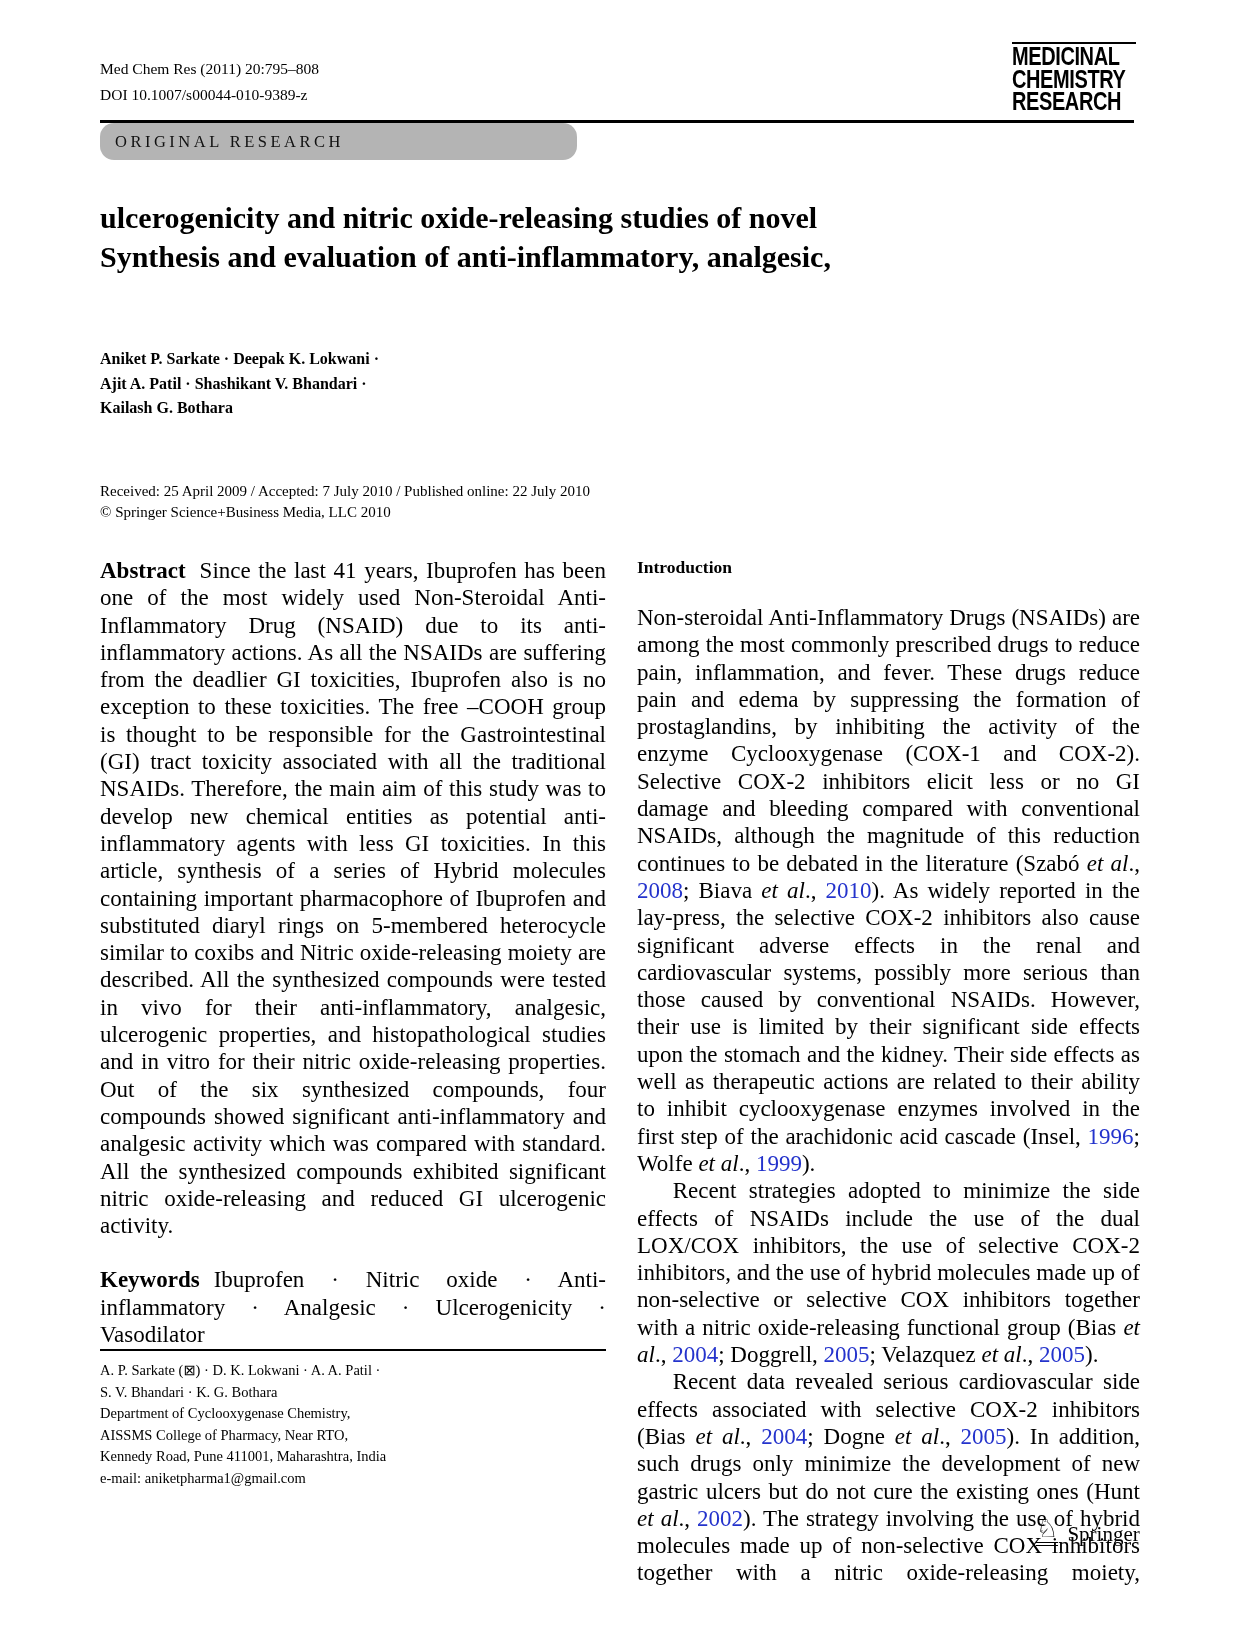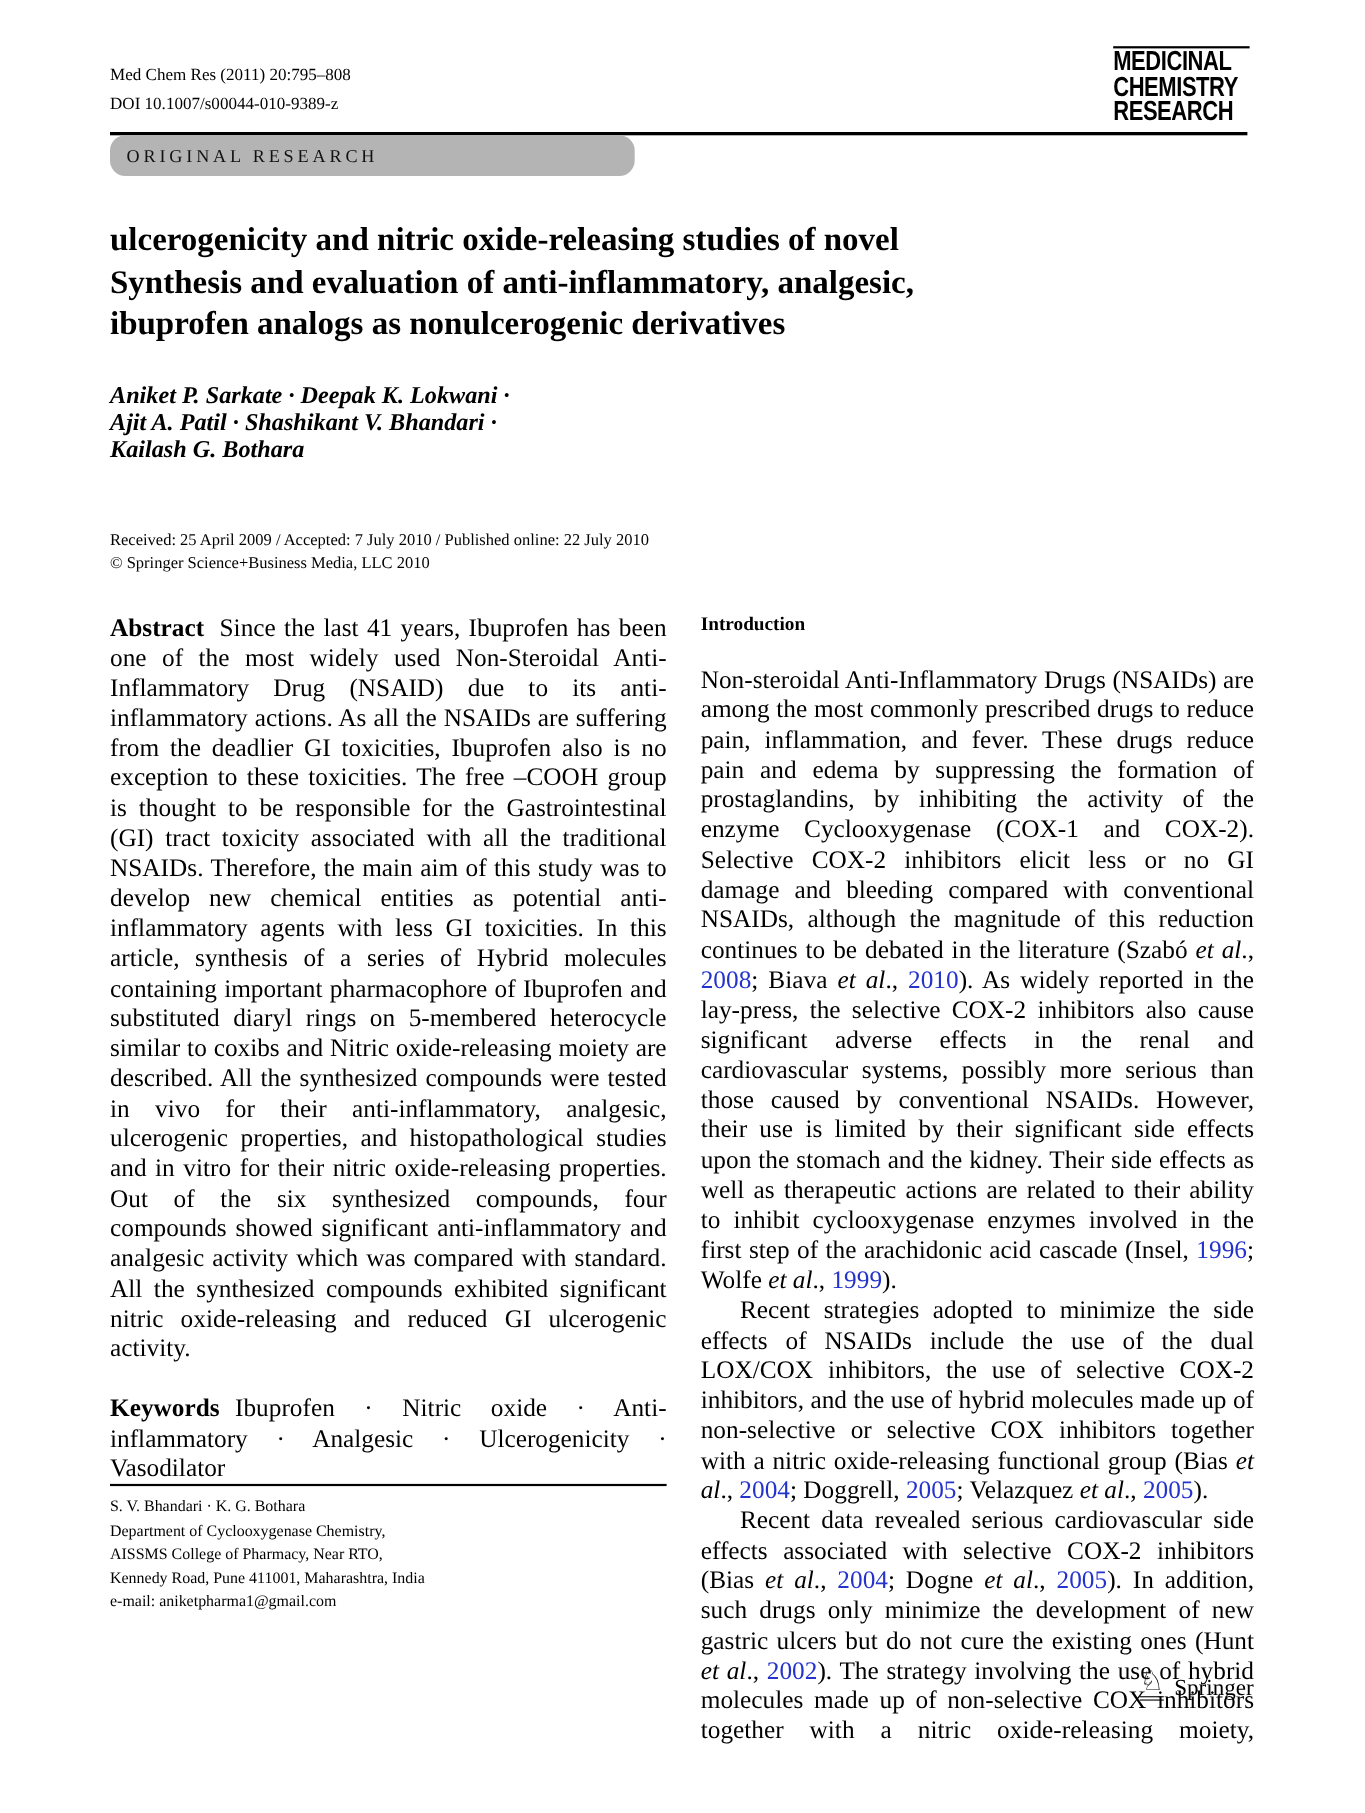--- a/index.html
+++ b/index.html
@@ -22,21 +22,21 @@
     transform-origin:0 50%;white-space:nowrap;
   }
   .top-rule{top:120px;left:100px;width:1034px;height:3px;background:#000;}
   .banner{
     top:123px;left:100px;width:477px;height:37px;background:var(--banner-gray);
     line-height:37px;padding-left:15px;box-sizing:border-box;
     font-size:16.5px;letter-spacing:3.5px;color:#111;border-radius:14px;
   }
   
   .title{top:199px;left:100px;width:940px;font-size:30px;line-height:38.5px;font-weight:bold;}
-  .authors{top:347px;left:100px;width:600px;font-size:22px;line-height:24.5px;font-weight:bold;font-style:italic;}
+  .authors{top:347px;left:100px;width:600px;font-size:16px;line-height:24.5px;font-weight:bold;}
   .dates{top:481px;left:100px;width:800px;font-size:15px;line-height:21px;}
   
   .col-left{top:557px;left:100px;width:506px;}
   .col-right{top:557px;left:637px;width:503px;}
   .body-par{
     font-size:23px;line-height:27.3px;text-align:justify;margin:0;
   }
   .par-label{font-weight:bold;margin-right:14px;}
   .kw{margin-top:27px;}
   .intro-head{font-size:17.5px;font-weight:bold;}
@@ -73,21 +73,20 @@
     <div class="logo-line">CHEMISTRY</div>
     <div class="logo-line">RESEARCH</div>
   </div>
 
   <div class="abs top-rule"></div>
   <div class="abs banner">ORIGINAL RESEARCH</div>
 
   <h1 class="abs title" style="margin:0;">
     <div>ulcerogenicity and nitric oxide-releasing studies of novel</div>
     <div>Synthesis and evaluation of anti-inflammatory, analgesic,</div>
-    <div>ibuprofen analogs as nonulcerogenic derivatives</div>
   </h1>
 
   <div class="abs authors">
     <div>Aniket P. Sarkate · Deepak K. Lokwani ·</div>
     <div>Ajit A. Patil · Shashikant V. Bhandari ·</div>
     <div>Kailash G. Bothara</div>
   </div>
 
   <div class="abs dates">
     <div>Received: 25 April 2009 / Accepted: 7 July 2010 / Published online: 22 July 2010</div>
@@ -104,20 +103,23 @@
   </div>
 
   <div class="abs col-right">
     <div class="intro-head">Introduction</div>
     <p class="body-par"><span>Non-steroidal Anti-Inflammatory Drugs (NSAIDs) are among the most commonly prescribed drugs to reduce pain, inflammation, and fever. These drugs reduce pain and edema by suppressing the formation of prostaglandins, by inhibiting the activity of the enzyme Cyclooxygenase (COX-1 and COX-2). Selective COX-2 inhibitors elicit less or no GI damage and bleeding compared with conventional NSAIDs, although the magnitude of this reduction continues to be debated in the literature (Szabó </span><span class="it">et al</span><span>., </span><span class="link">2008</span><span>; Biava </span><span class="it">et al</span><span>., </span><span class="link">2010</span><span>). As widely reported in the lay-press, the selective COX-2 inhibitors also cause significant adverse effects in the renal and cardiovascular systems, possibly more serious than those caused by conventional NSAIDs. However, their use is limited by their significant side effects upon the stomach and the kidney. Their side effects as well as therapeutic actions are related to their ability to inhibit cyclooxygenase enzymes involved in the first step of the arachidonic acid cascade (Insel, </span><span class="link">1996</span><span>; Wolfe </span><span class="it">et al</span><span>., </span><span class="link">1999</span><span>).</span></p>
     <p class="body-par flow"><span>Recent strategies adopted to minimize the side effects of NSAIDs include the use of the dual LOX/COX inhibitors, the use of selective COX-2 inhibitors, and the use of hybrid molecules made up of non-selective or selective COX inhibitors together with a nitric oxide-releasing functional group (Bias </span><span class="it">et al</span><span>., </span><span class="link">2004</span><span>; Doggrell, </span><span class="link">2005</span><span>; Velazquez </span><span class="it">et al</span><span>., </span><span class="link">2005</span><span>).</span></p>
     <p class="body-par flow cont"><span>Recent data revealed serious cardiovascular side effects associated with selective COX-2 inhibitors (Bias </span><span class="it">et al</span><span>., </span><span class="link">2004</span><span>; Dogne </span><span class="it">et al</span><span>., </span><span class="link">2005</span><span>). In addition, such drugs only minimize the development of new gastric ulcers but do not cure the existing ones (Hunt </span><span class="it">et al</span><span>., </span><span class="link">2002</span><span>). The strategy involving the use of hybrid molecules made up of non-selective COX inhibitors together with a nitric oxide-releasing moiety,</span></p>
   </div>
 
   <div class="abs footnote">
+    <div>
+      <span>A. P. Sarkate (</span><span>⊠</span><span>) · D. K. Lokwani · A. A. Patil ·</span>
+    </div>
     <div>S. V. Bhandari · K. G. Bothara</div>
     <div>Department of Cyclooxygenase Chemistry,</div>
     <div>AISSMS College of Pharmacy, Near RTO,</div>
     <div>Kennedy Road, Pune 411001, Maharashtra, India</div>
     <div>e-mail: aniketpharma1@gmail.com</div>
   </div>
 
   <div class="abs springer">
     <span class="knight">♘</span>
     <span class="springer-name">Springer</span>

